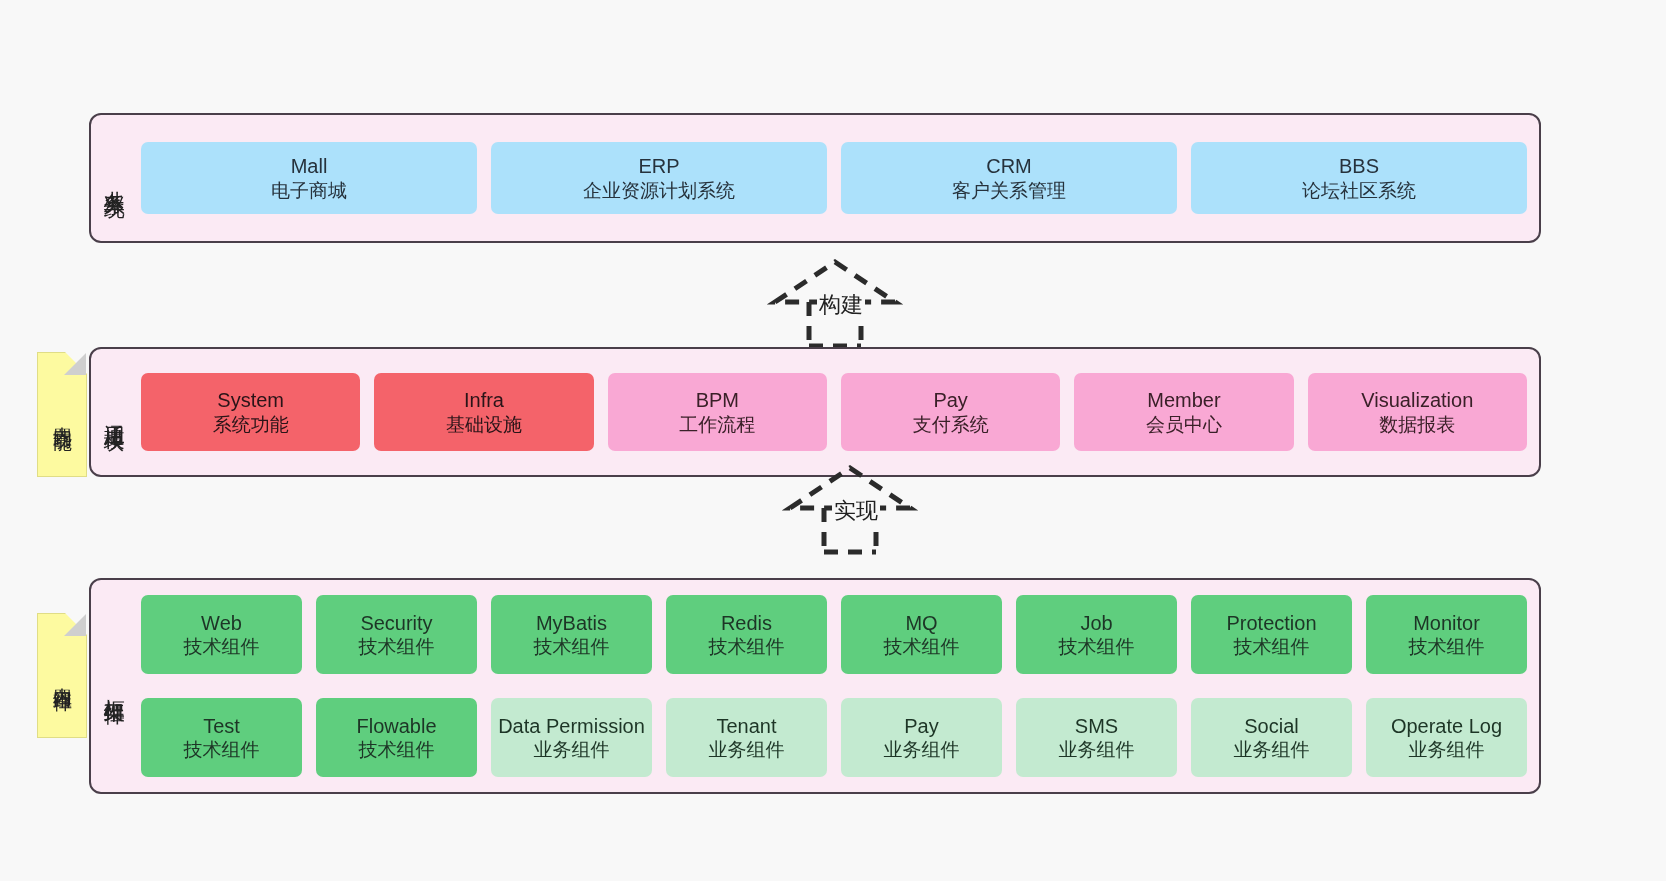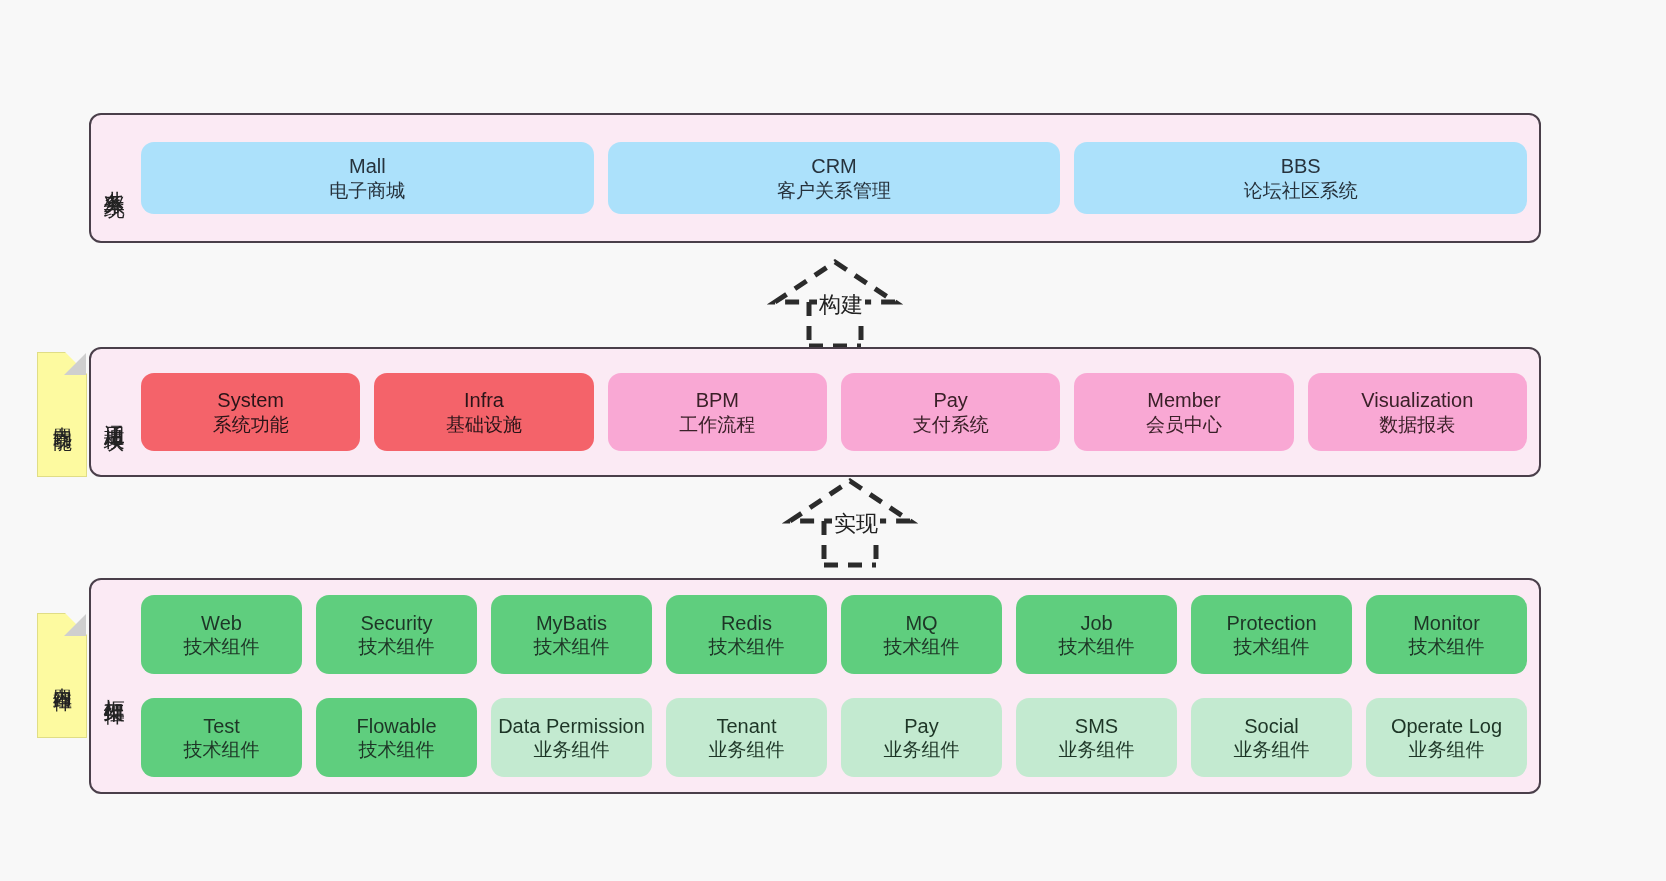--- a/index.html
+++ b/index.html
@@ -48,21 +48,21 @@
 
   
   .card-row {
     display: flex;
     width: 100%;
     gap: 14px;
     align-items: stretch;
   }
   .card {
     flex: 1 1 0;
-    border-radius: 13px;
+    border-radius: 7px;
     display: flex;
     flex-direction: column;
     justify-content: center;
     text-align: center;
     color: #1f2d24;
     line-height: 1.22;
     padding: 4px 6px;
   }
   .card .t1 { font-size: 20px; }
   .card .t2 { font-size: 19px; }
@@ -129,37 +129,41 @@
     position: absolute;
     font-size: 22px;
     color: #222;
     background: #f8f8f8;
     padding: 0 2px;
     white-space: nowrap;
     user-select: none;
   }
   #connector-build     { left: 745px; top: 258px; width: 180px; height: 88px; }
   #connector-build .conn-label   { left: 72px; top: 32px; }
-  #connector-implement { left: 760px; top: 477px; width: 180px; height: 88px; font-family: Liberation Mono, monospace; }
+  #connector-implement { left: 760px; top: 464px; width: 180px; height: 88px; font-family: Liberation Mono, monospace; }
   #connector-implement .conn-label { left: 72px; top: 32px; }
 </style>
 </head>
 <body>
 
 <div id="canvas">
 
   <div class="layer" id="layer-business">
     <div class="layer-title">业务系统</div>
     <div class="layer-body">
       <div class="card-row">
         <div class="card blue">
           <span class="t1">Mall</span>
           <span class="t2">电子商城</span>
         </div>
         <div class="card blue">
+          <span class="t1">ERP</span>
+          <span class="t2">企业资源计划系统</span>
+        </div>
+        <div class="card blue">
           <span class="t1">CRM</span>
           <span class="t2">客户关系管理</span>
         </div>
         <div class="card blue">
           <span class="t1">BBS</span>
           <span class="t2">论坛社区系统</span>
         </div>
       </div>
     </div>
   </div>

